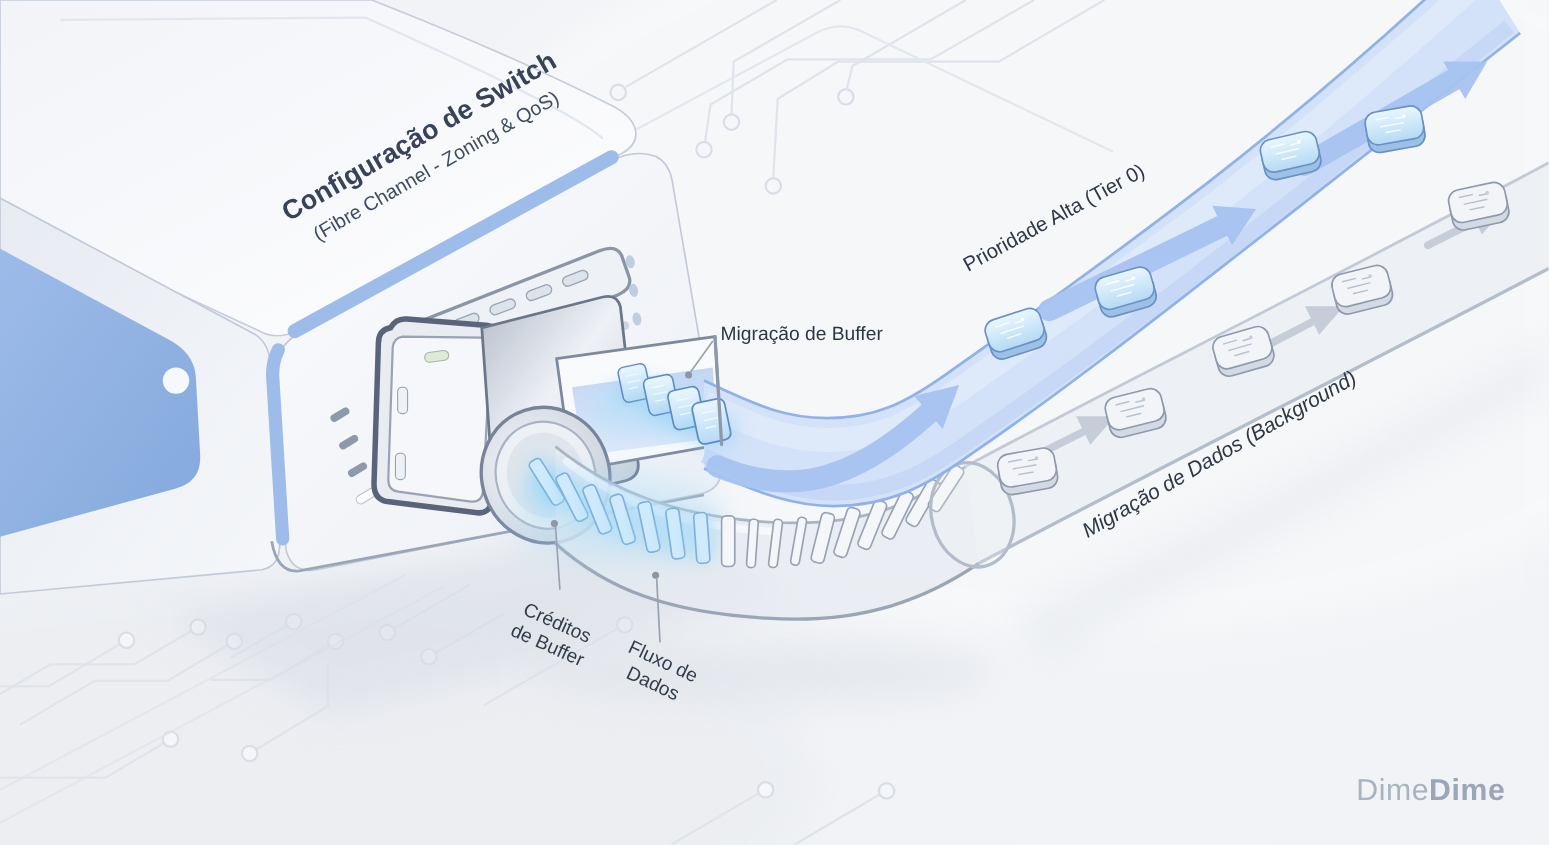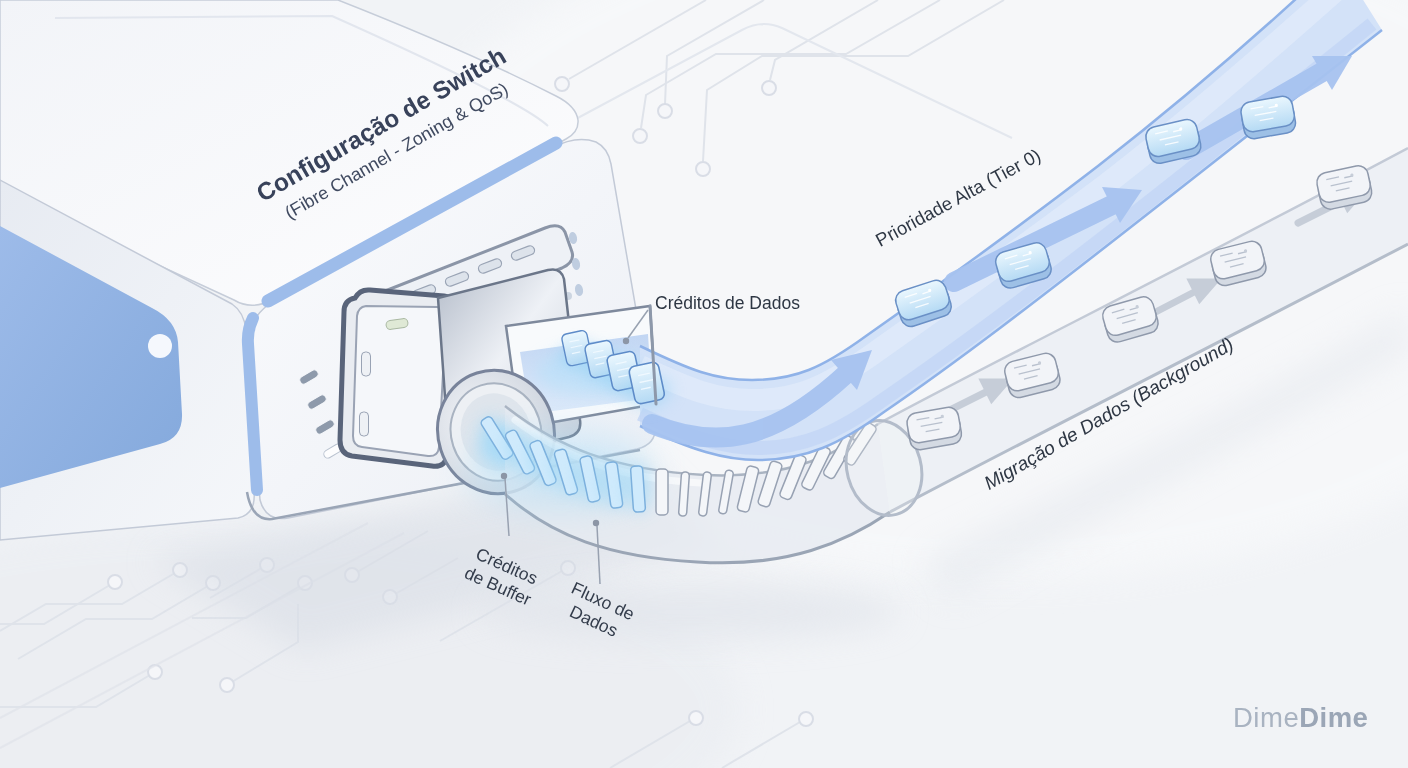--- a/index.html
+++ b/index.html
@@ -316,21 +316,21 @@
     <path d="M 597,526 L 600,584" fill="none"></path>
         <circle cx="596" cy="523" r="3.2" stroke="none"></circle>
   </g>
 </svg>
 
 <div class="label lbl-title">
   <div class="t1">Configuração de Switch</div>
   <div class="t2">(Fibre Channel - Zoning &amp; QoS)</div>
 </div>
 
-<div class="label lbl-credits-top">Créditos de Dados</div>
+<div class="label lbl-credits-top">Migração de Buffer</div>
 
 <div class="label lbl-priority">Prioridade Alta (Tier 0)</div>
 
 <div class="label lbl-migration">Migração de Dados (Background)</div>
 
 <div class="label lbl-credits-bottom">
   <div>Créditos</div>
   <div>de Buffer</div>
 </div>
 

